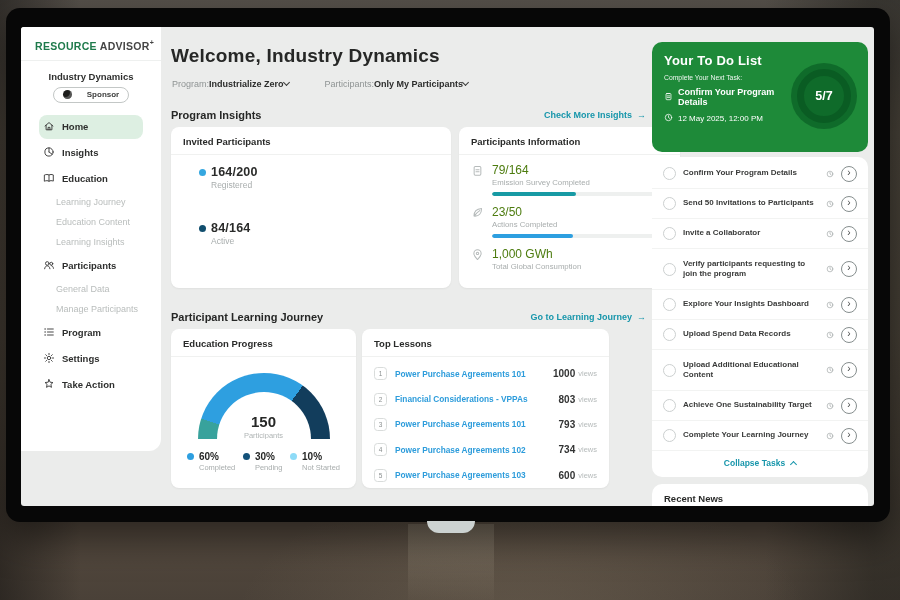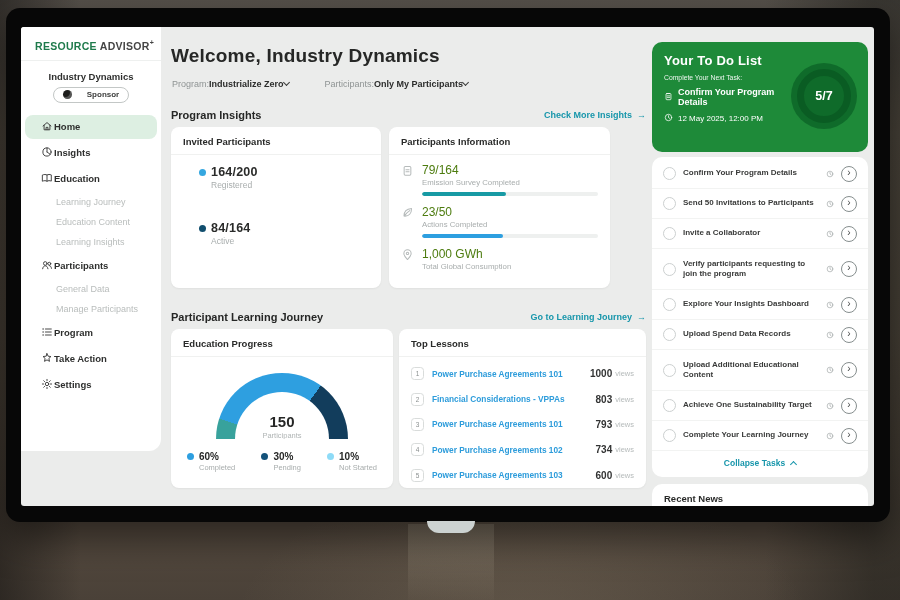--- a/index.html
+++ b/index.html
@@ -27,21 +27,21 @@
   .logo{padding:2px 14px 8px;font-size:10.5px;font-weight:bold;letter-spacing:.3px;
     border-bottom:1px solid #eef0ef;white-space:nowrap}
   .logo .g{color:#1e7a4b}.logo .d{color:#454545}.logo .plus{color:#454545;font-size:7px;vertical-align:super}
   .org{text-align:center;font-size:9.5px;font-weight:bold;color:#2e2f2e;margin-top:10px}
   .badge{display:flex;align-items:center;gap:15px;justify-content:center;width:fit-content;
     margin:5px auto 0;border:1px solid #c3c7c6;border-radius:10px;padding:2.5px 9px;
     font-size:8px;color:#3c3d3c;font-weight:bold}
   .badge-dot{width:9px;height:9px;border-radius:50%;background:#1d1d1b;
     box-shadow:inset -2px -2px 0 rgba(255,255,255,.25)}
   .nav{margin-top:12px}
-  .nav-item{display:flex;align-items:center;gap:1px;margin:2px 4px;padding:5px 16px;
+  .nav-item{display:flex;align-items:center;gap:7px;margin:2px 18px;padding:5px 4px;
     border-radius:8px;font-size:9.5px;font-weight:bold;color:#2e2f2e;cursor:pointer}
   .nav-item svg{width:12px;height:12px;stroke:#3b3c3b;fill:none;stroke-width:1.1;
     stroke-linecap:round;stroke-linejoin:round;flex:0 0 auto}
   .nav-item.active{background:#ddefe2}
   .nav-sub{margin:1px 8px;padding:4.5px 8px 4.5px 27px;font-size:9px;color:#b9bdbc;cursor:pointer}
 
   
   .main{position:absolute;left:149px;top:0;width:476px;height:479px}
   .welcome{position:absolute;left:1px;top:18px;font-size:19px;font-weight:bold;color:#262726;letter-spacing:.2px}
   .filters{position:absolute;left:2px;top:52px;display:flex;gap:36px;align-items:center;font-size:9px}
@@ -52,21 +52,21 @@
     transform:rotate(45deg);margin-top:-3px}
   .sec-head{position:absolute;left:1px;width:475px;display:flex;justify-content:space-between;align-items:center}
   .sec1{top:82px}.sec2{top:284px}
   .sec-title{font-size:11px;font-weight:bold;color:#262726}
   .sec-link{font-size:9px;font-weight:bold;color:#1796ab;display:flex;gap:5px;align-items:center;cursor:pointer}
   .cards1{position:absolute;left:1px;top:100px;display:flex;gap:8px}
   .cards2{position:absolute;left:1px;top:302px;display:flex;gap:6px}
   .card{background:#fff;border-radius:8px;box-shadow:0 1px 2px rgba(0,0,0,.05)}
   .card-title{padding:9px 12px 7px;font-size:9.5px;font-weight:bold;color:#2a2b2a;border-bottom:1px solid #f0f1f0}
 
-  .cardA{width:210px;height:161px}
+  .cardA{width:280px;height:161px}
   .cardA-body{display:flex;align-items:center;padding:10px 8px 8px 12px}
   .donut{width:102px;height:102px;border-radius:50%;position:relative;flex:0 0 auto}
   .d-gap{position:absolute;inset:11px;background:#fff;border-radius:50%}
   .d-inner{position:absolute;inset:4px;border-radius:50%}
   .d-hole{position:absolute;inset:10px;background:#fff;border-radius:50%;display:flex;
     flex-direction:column;align-items:center;justify-content:center;text-align:center}
   .d-val{font-size:10.5px;font-weight:bold;color:#2a2b2a}
   .d-lab{font-size:6.2px;color:#a8adad;line-height:1.25;margin-top:1px;width:40px}
   .donut-legend{margin-left:16px;display:flex;flex-direction:column;gap:31px}
   .leg-top{display:flex;align-items:center;gap:5px}
@@ -78,21 +78,21 @@
   .cardB .rows{padding:8px 12px}
   .info-row{display:flex;gap:8px;margin-bottom:9px}
   .info-icon svg{width:13px;height:13px;stroke:#b6bbbb;fill:none;stroke-width:1.1;
     stroke-linecap:round;stroke-linejoin:round}
   .info-body{flex:1}
   .info-val{font-size:12px;font-weight:normal;color:#4d7c0f}
   .info-lab{font-size:7.8px;color:#a8adad;margin-top:1px}
   .bar{height:4px;border-radius:2px;background:#eef0ef;margin-top:5px;width:100%;overflow:hidden}
   .bar-fill{height:100%;border-radius:2px}
 
-  .cardC{width:222px;height:159px}
+  .cardC{width:185px;height:159px}
   .gauge-wrap{width:132px;height:66px;margin:16px auto 0;position:relative;overflow:hidden}
   .gauge-circle{position:absolute;left:0;top:0;width:132px;height:132px;border-radius:50%}
   .gauge-hole{position:absolute;left:19px;top:19px;width:94px;height:94px;background:#fff;border-radius:50%}
   .gauge-center{position:absolute;left:0;right:0;bottom:-1px;text-align:center}
   .gauge-val{font-size:15px;font-weight:bold;color:#262726}
   .gauge-lab{font-size:7.5px;color:#b0b5b5;margin-top:1px}
   .gauge-legend{display:flex;justify-content:space-between;padding:12px 16px 0}
   .gl-item{display:flex;gap:5px}
   .gl-dot{width:7px;height:7px;border-radius:50%;margin-top:2px;flex:0 0 auto}
   .gl-pct{font-size:10px;font-weight:bold;color:#262726}
@@ -203,30 +203,30 @@
         <span>Manage Participants</span>
       </div>
       <div class="nav-item">
         <span><svg viewBox="0 0 14 14">
                 <path d="M2 3.5 H3.1 M2 7 H3.1 M2 10.5 H3.1 M5.2 3.5 H12 M5.2 7 H12 M5.2 10.5 H12"></path>
               </svg></span>
         <span>Program</span>
       </div>
       <div class="nav-item">
         <span><svg viewBox="0 0 14 14">
-                <path d="M7 1.9 L8.3 4.9 L11.6 5.3 L9.2 7.5 L9.9 10.9 L7 9.2 L4.1 10.9 L4.8 7.5 L2.4 5.3 L5.7 4.9 Z"></path>
-              </svg></span>
-        <span>Take Action</span>
-      </div>
-      <div class="nav-item">
-        <span><svg viewBox="0 0 14 14">
                 <circle cx="7" cy="7" r="2"></circle>
                 <path d="M7 1.6 V3 M7 11 V12.4 M1.6 7 H3 M11 7 H12.4 M3.2 3.2 L4.2 4.2 M9.8 9.8 L10.8 10.8 M10.8 3.2 L9.8 4.2 M4.2 9.8 L3.2 10.8"></path>
               </svg></span>
         <span>Settings</span>
+      </div>
+      <div class="nav-item">
+        <span><svg viewBox="0 0 14 14">
+                <path d="M7 1.9 L8.3 4.9 L11.6 5.3 L9.2 7.5 L9.9 10.9 L7 9.2 L4.1 10.9 L4.8 7.5 L2.4 5.3 L5.7 4.9 Z"></path>
+              </svg></span>
+        <span>Take Action</span>
       </div>
     </div>
   </div>
 
   <div class="main">
     <div class="welcome">Welcome, Industry Dynamics</div>
 
     <div class="filters">
       <div class="filter">
         <span class="lab">Program:</span>

